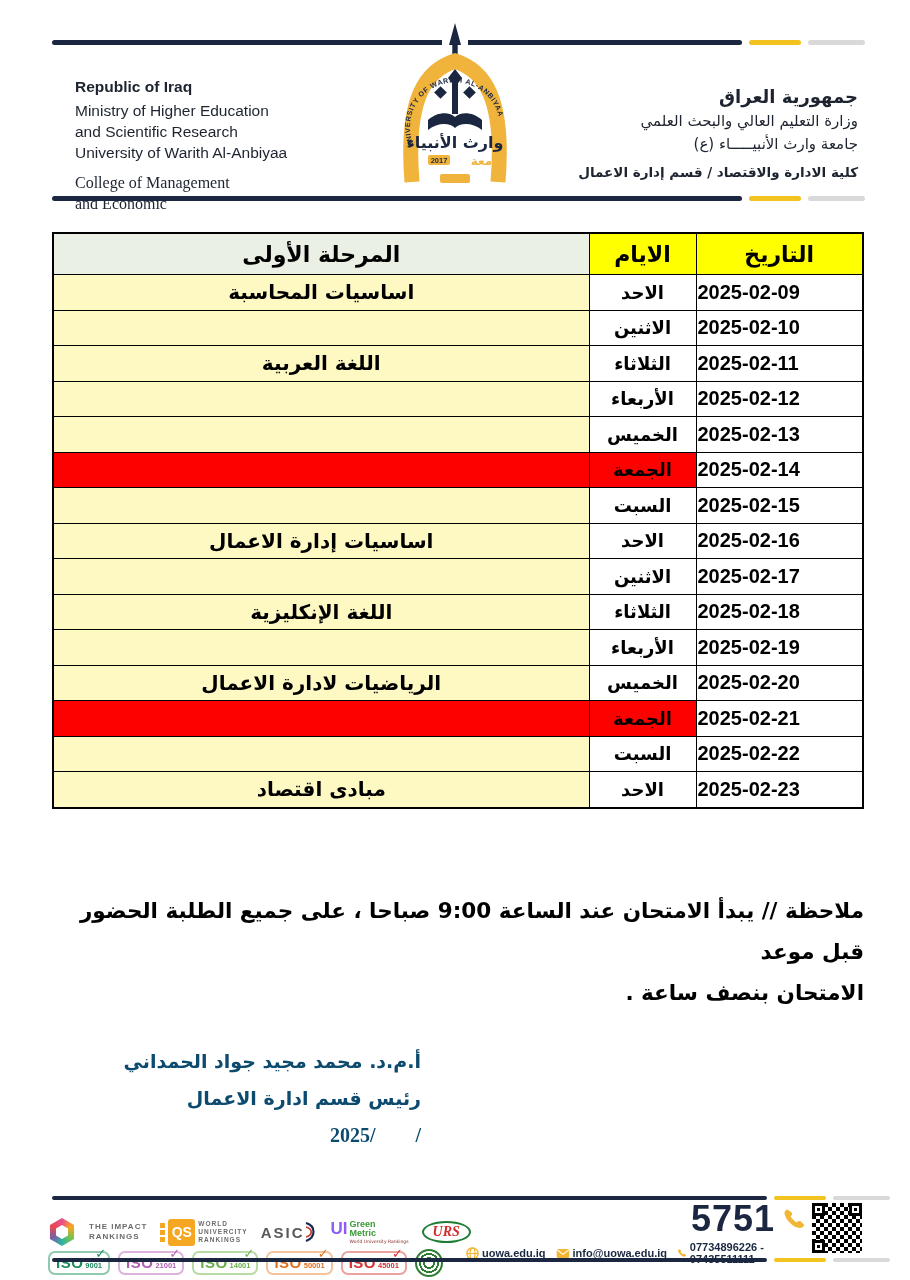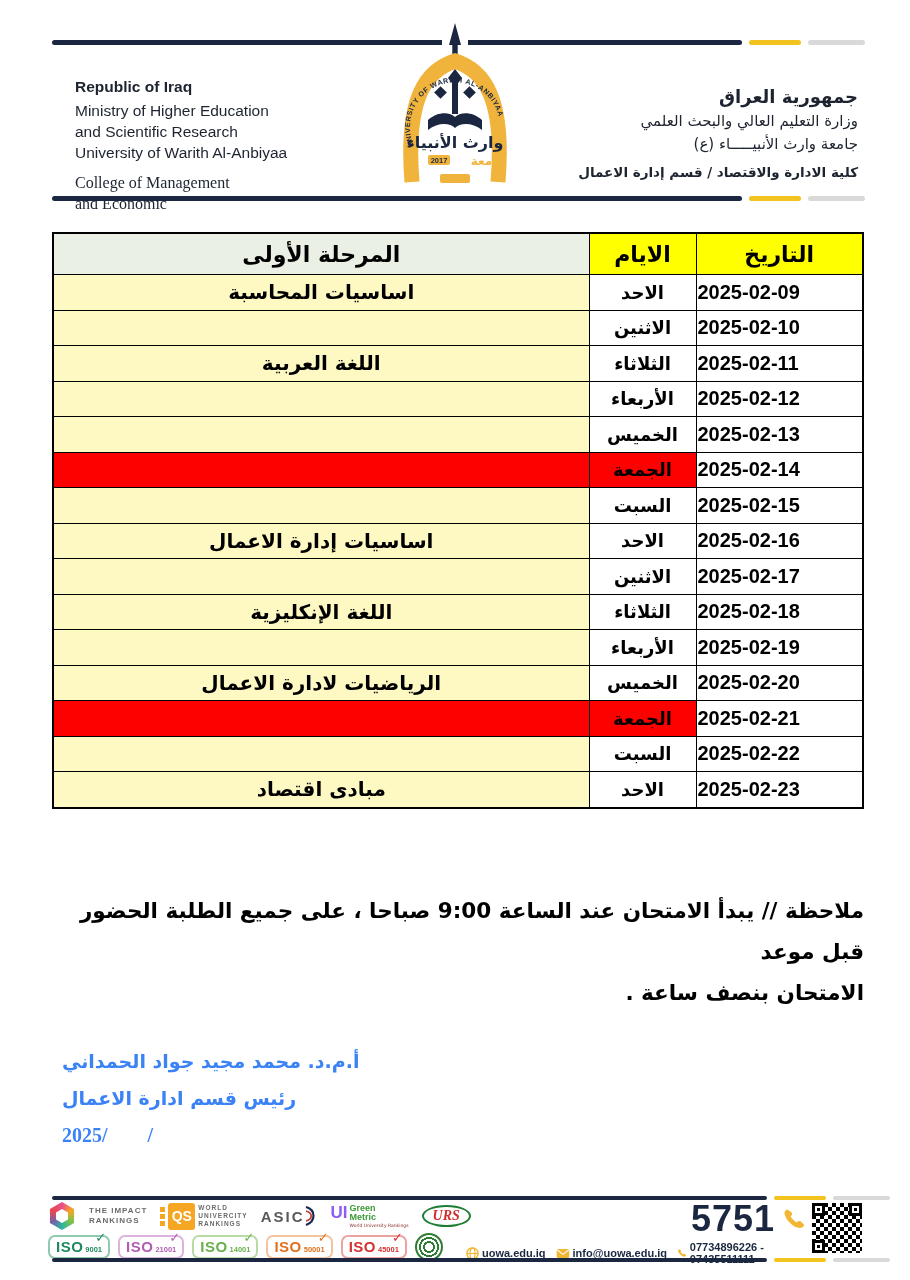--- a/index.html
+++ b/index.html
@@ -37,26 +37,26 @@
   .c-date{font-family:"Liberation Sans",sans-serif;font-weight:bold;font-size:20px;height:32.5px;color:#000;background:#fff;}
   .c-day{font-weight:bold;font-size:18px;text-align:center;color:#000;background:#fff;}
   .c-subj{font-weight:bold;font-size:20px;text-align:center;color:#000;background:#fef9c3;}
   tr.holiday .c-day,tr.holiday .c-subj{background:#fd0000;}
   .ltr{direction:ltr;unicode-bidi:embed;}
 
   
   .note{position:absolute;left:52px;right:46px;top:890px;direction:rtl;text-align:right;font-weight:bold;font-size:21.5px;line-height:41px;color:#000;}
 
   
-  .sig{position:absolute;left:62px;top:1043px;width:370px;text-align:left;direction:rtl;font-weight:bold;font-size:19px;line-height:37px;color:#3b82f6;}
+  .sig{position:absolute;left:51px;top:1043px;width:370px;text-align:right;direction:rtl;font-weight:bold;font-size:19px;line-height:37px;color:#0c4a6e;}
   .sig .date{direction:ltr;white-space:pre;font-family:"Liberation Serif",serif;font-size:20px;}
 
   
   .logos{position:absolute;left:48px;top:1201px;width:450px;}
-  .logo-row1{display:flex;align-items:center;gap:13px;height:30px;}
+  .logo-row1{display:flex;align-items:center;gap:13px;height:30px;margin-top:16px;}
   .logo-row2{display:flex;align-items:center;gap:8px;margin-top:3px;height:26px;}
   .hex{width:28px;height:28px;position:relative;flex:none;
        background:conic-gradient(#e94e8a,#f5a623,#7ec24a,#2bb5a0,#7b5ea7,#e9484e,#e94e8a);
        clip-path:polygon(50% 0,93% 25%,93% 75%,50% 100%,7% 75%,7% 25%);}
   .hex::after{content:"";position:absolute;inset:7px;background:#fff;
        clip-path:polygon(50% 0,93% 25%,93% 75%,50% 100%,7% 75%,7% 25%);}
   .rank-text{font-family:"Liberation Sans",sans-serif;font-size:8px;font-weight:bold;color:#6b6b6b;letter-spacing:1px;line-height:10px;}
   .qs-wrap{display:flex;align-items:center;gap:3px;}
   .qs-dots{display:flex;flex-direction:column;gap:2px;}
   .qs-dots i{width:5px;height:5px;background:#f5a623;display:block;}

